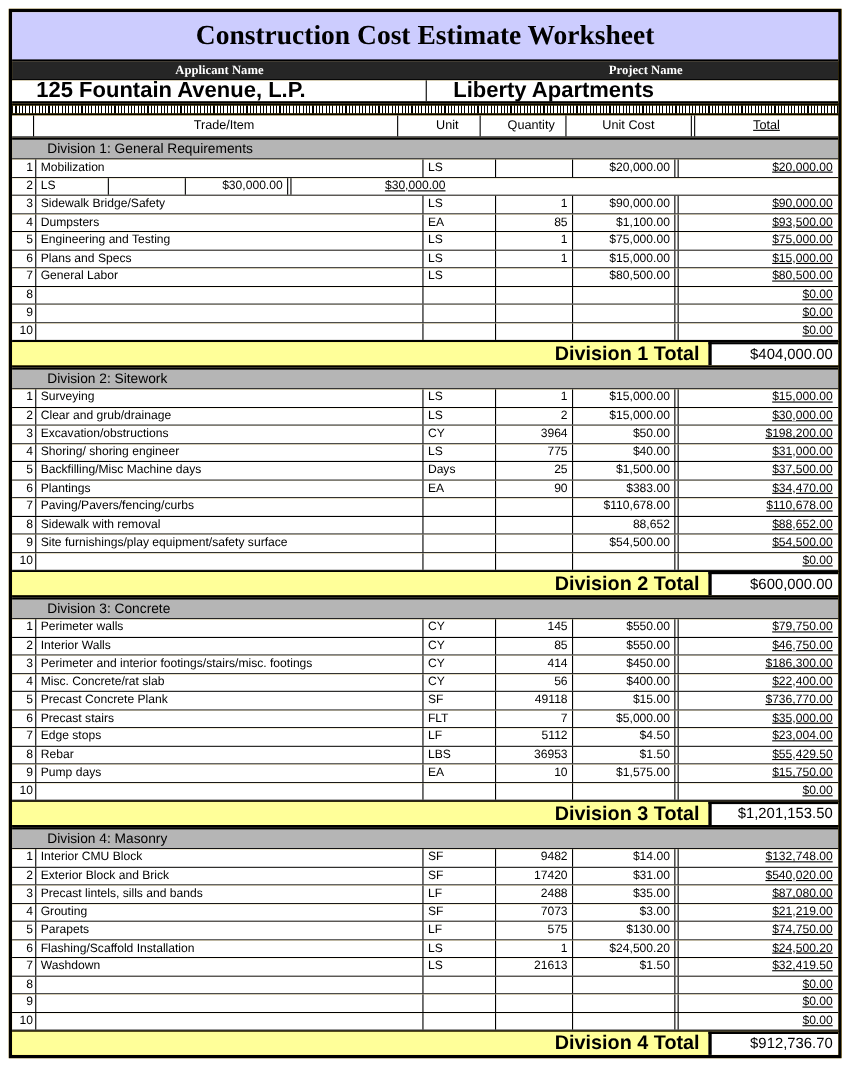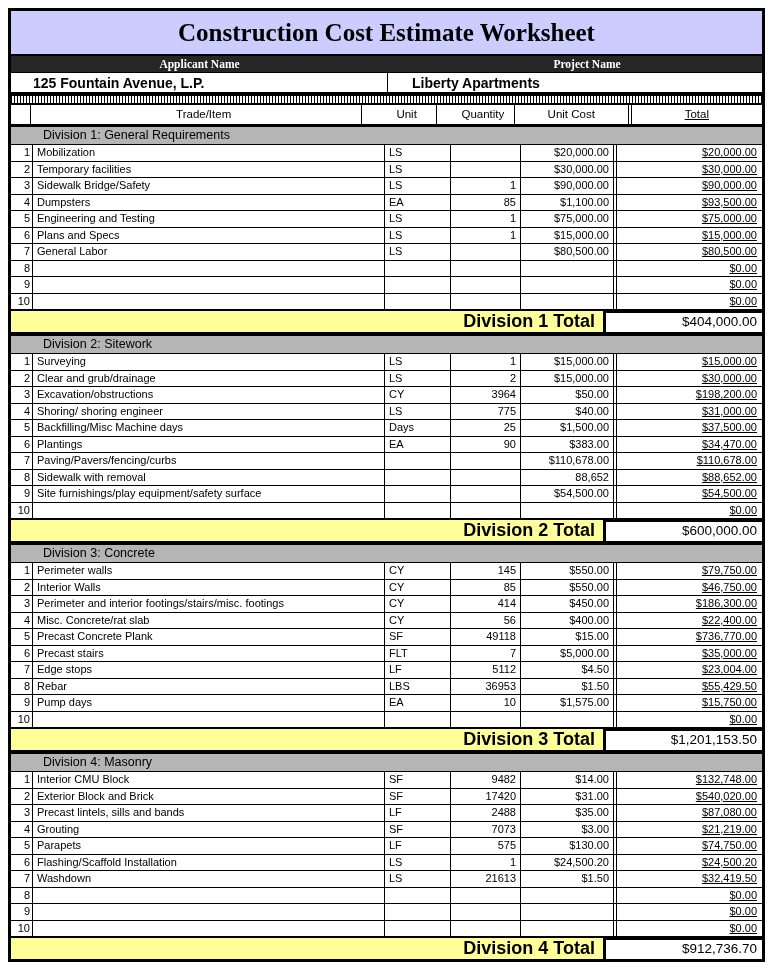--- a/index.html
+++ b/index.html
@@ -35,21 +35,21 @@
     gap:24px;
   }
   .band-cell{
     color:var(--band_text);font-family:"Liberation Serif",serif;font-weight:bold;
     font-size:11.5px;display:flex;align-items:center;justify-content:center;
   }
   .band-cell.left{width:377px;}
   .band-cell.right{flex:1;}
   
   .values-row{height:21px;display:flex;border-bottom:2px solid var(--grid);background:#fff;}
-  .value{display:flex;align-items:center;font-weight:bold;font-size:14px;}
+  .value{display:flex;align-items:center;font-weight:bold;font-size:20px;}
   .value.left{width:377px;border-right:1px solid var(--grid);padding-left:22px;}
   .value.right{flex:1;padding-left:24px;}
   
   .stripe{
     height:11px;
     border-top:2px solid var(--grid);
     border-bottom:2px solid var(--grid);
     background:repeating-linear-gradient(90deg,#000 0 1px,#fff 1px 3px);
   }
   
@@ -73,21 +73,21 @@
     font-size:12.5px;line-height:17px;padding-left:32px;
   }
   .data-row{height:16.5px;}
   .total-row{height:22px;display:flex;border-top:1px solid var(--grid);}
   .t-label{
     flex:1;background:var(--total_row_bg);
     font-weight:bold;font-size:18px;line-height:21px;
     text-align:right;padding-right:8px;
   }
   .t-amount{
-    width:159px;background:#fff;
+    width:118px;background:#fff;
     border-left:3px solid var(--grid);border-top:2px solid var(--grid);
     font-size:13.5px;line-height:18px;text-align:right;padding-right:5px;
   }
 </style>
 </head>
 <body>
 
 <div class="sheet">
 
   <div class="title-bar">Construction Cost Estimate Worksheet</div>
@@ -119,21 +119,20 @@
         <div class="row data-row">
           <div class="cell c-num">1</div>
           <div class="cell c-item">Mobilization</div>
           <div class="cell c-unit">LS</div>
           <div class="cell c-qty"></div>
           <div class="cell c-cost">$20,000.00</div>
           <div class="cell c-total">$20,000.00</div>
         </div>
         <div class="row data-row">
           <div class="cell c-num">2</div>
-          <div class="cell c-item">Temporary facilities</div>
           <div class="cell c-unit">LS</div>
           <div class="cell c-qty"></div>
           <div class="cell c-cost">$30,000.00</div>
           <div class="cell c-total">$30,000.00</div>
         </div>
         <div class="row data-row">
           <div class="cell c-num">3</div>
           <div class="cell c-item">Sidewalk Bridge/Safety</div>
           <div class="cell c-unit">LS</div>
           <div class="cell c-qty">1</div>

